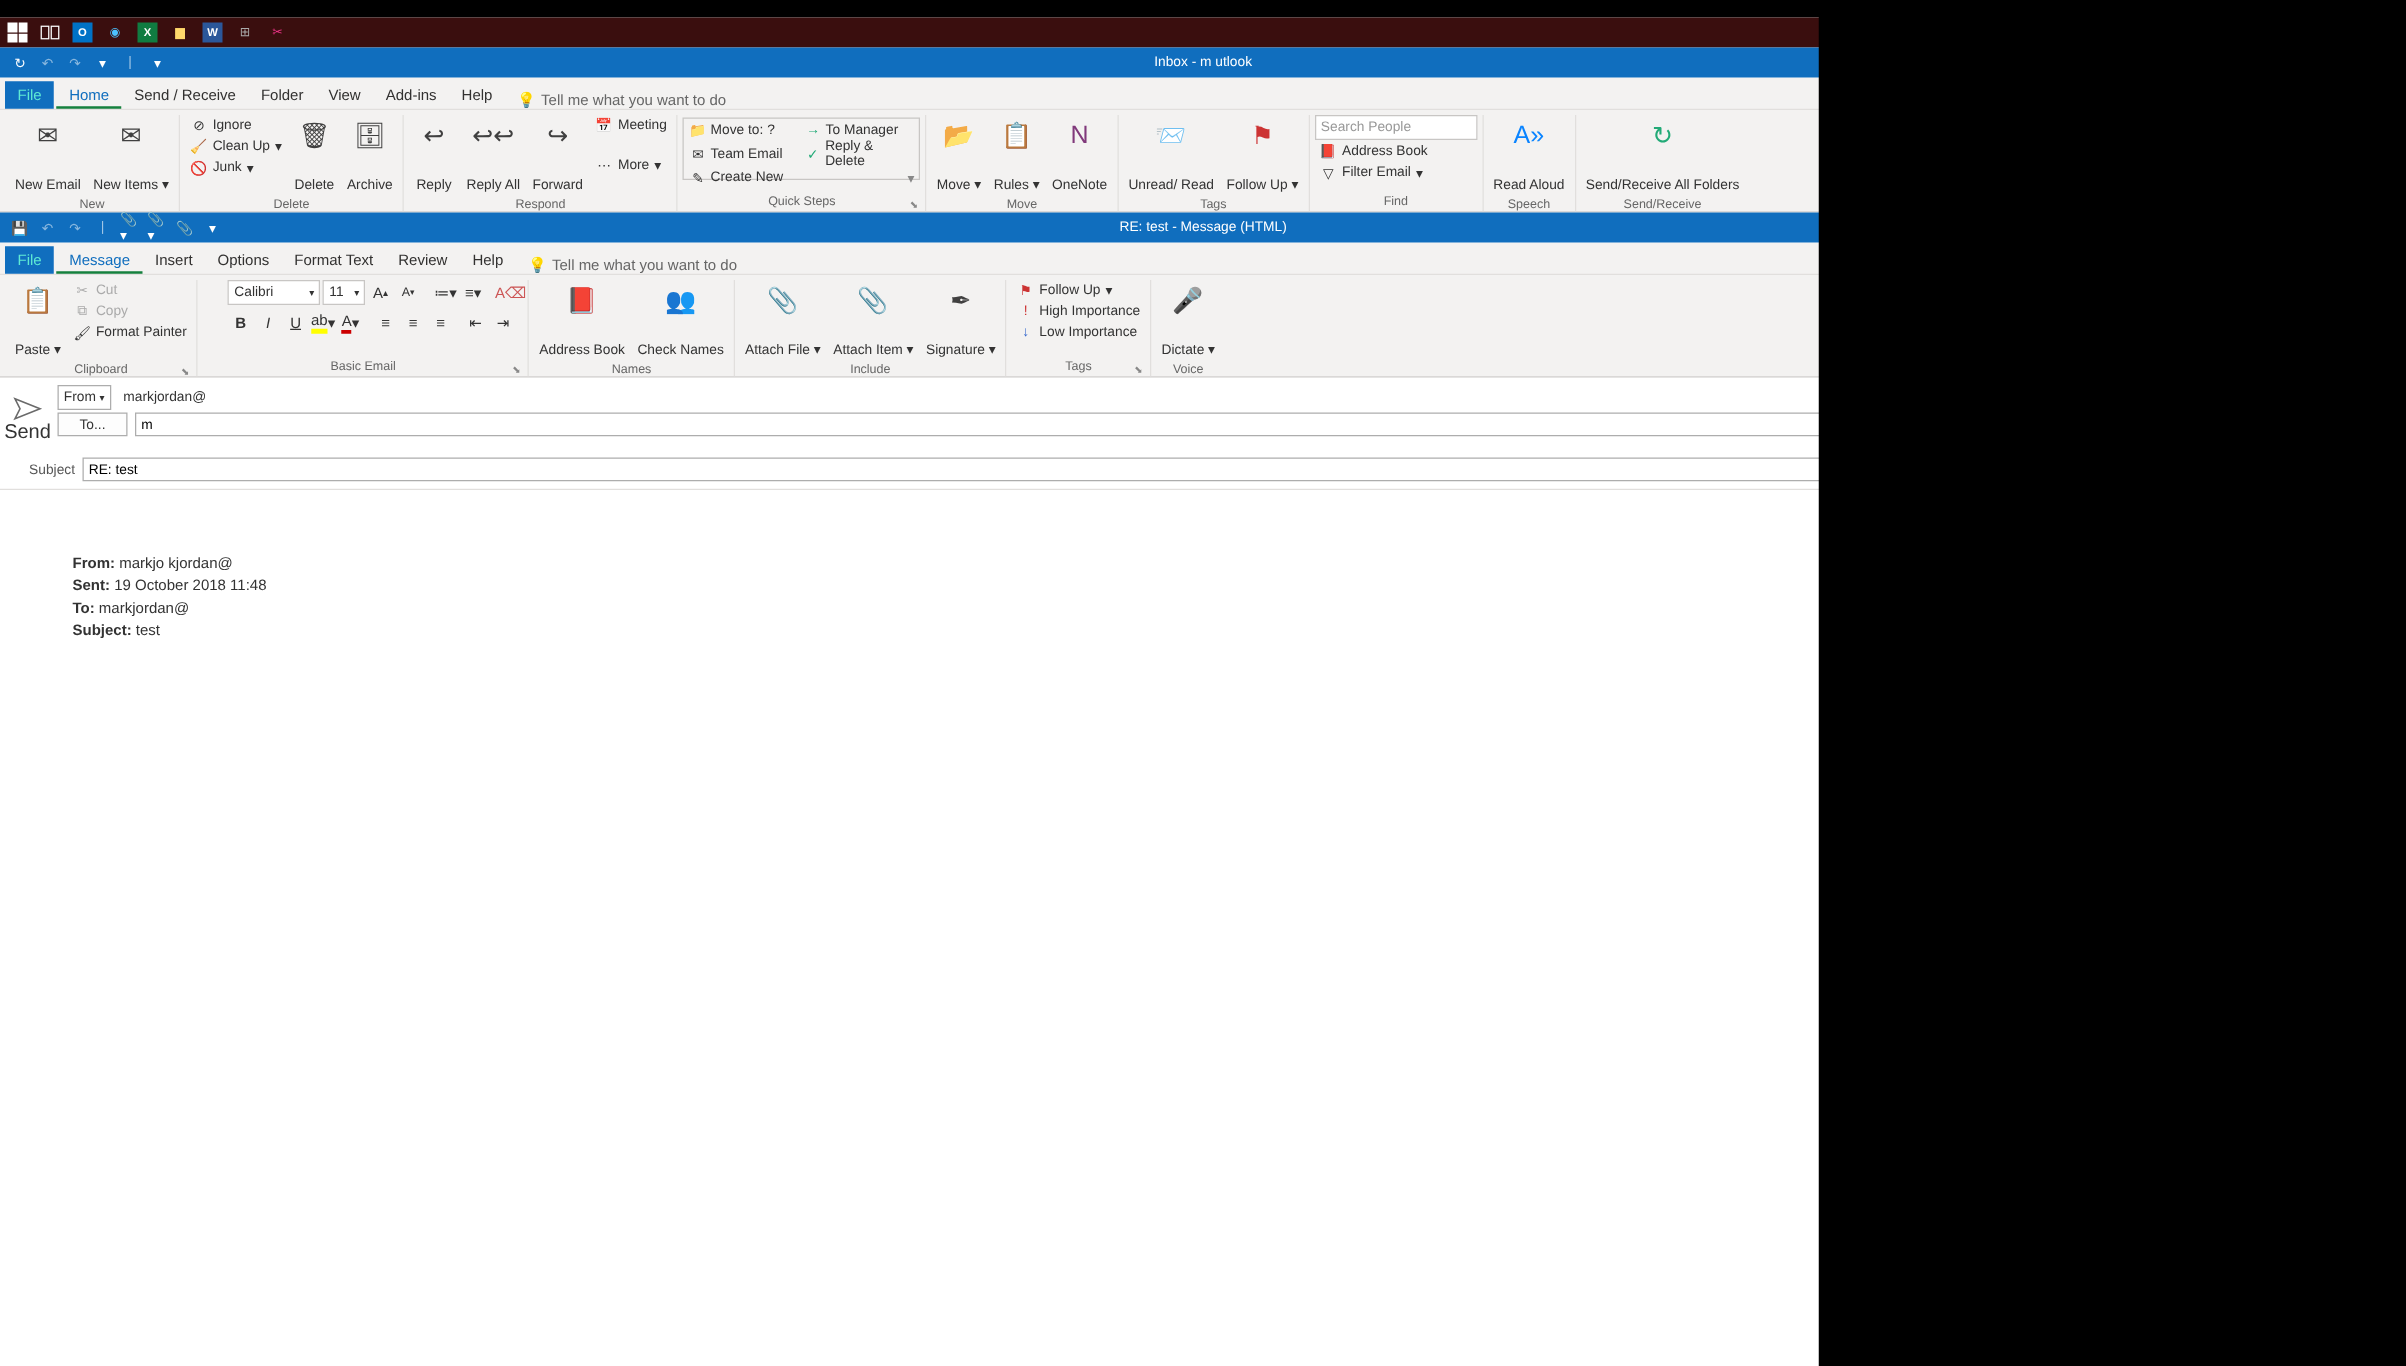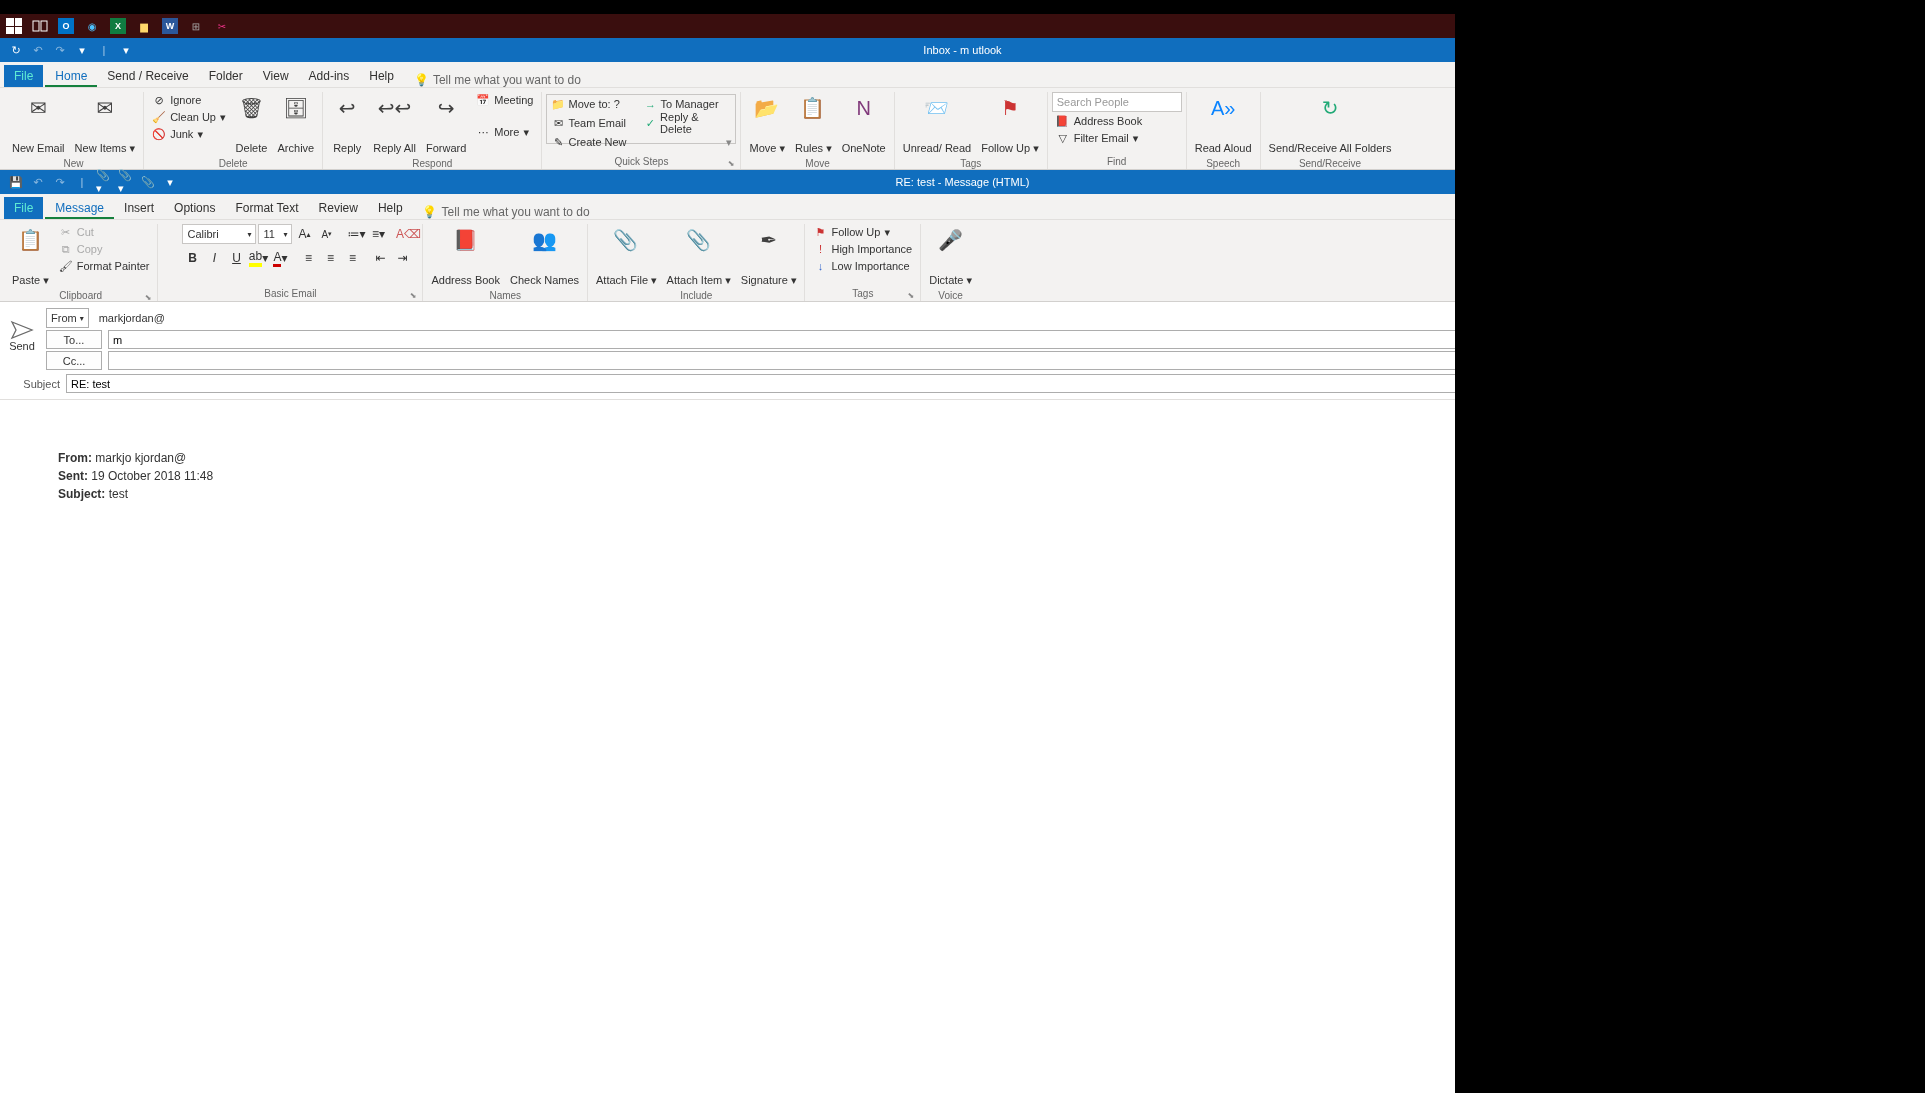--- a/index.html
+++ b/index.html
@@ -424,47 +424,44 @@
   </div>
   <div style="position:absolute;right:6px;top:6px;font-size:10px;color:#888;cursor:pointer;">⌃</div>
 </div>
 
 <div class="compose-header-area">
   <div style="display:flex;">
     <div class="send-btn">
       <svg width="24" height="20" viewBox="0 0 24 20">
           <path d="M2 2 L22 10 L2 18 L6 10 Z" fill="none" stroke="#6a6a6a" stroke-width="1.3"></path>
         </svg>
-      <span style="font-size:11px;text-decoration-color:#999;">Send</span>
+      <span style="font-size:16px;text-decoration-color:#999;">Send</span>
     </div>
     <div style="flex:1;">
       <div class="ch-row">
         <div class="from-combo">
             <span>From</span> 
             <span style="font-size:8px;">▾</span>
           </div>
         <div class="hdr-static">markjordan@</div>
       </div>
       <div class="ch-row">
         <div class="hdr-btn">To...</div>
         <input class="hdr-input" value="m" style="">
       </div>
-      <div class="ch-row">
-        <div class="hdr-btn">Cc...</div>
-        <input class="hdr-input" style="">
-      </div>
     </div>
   </div>
   <div class="ch-row" style="margin-top:2px;">
     <div class="hdr-lbl">Subject</div>
     <input class="hdr-input" value="RE: test" style="">
   </div>
 </div>
 
 <div class="body-area" contenteditable="true" style="">
   <p>&nbsp;</p>
     <p>&nbsp;</p>
   <p><b>From:</b><span> markjo                                              kjordan@</span></p>
   <p><b>Sent:</b><span> 19 October 2018 11:48</span></p>
+  <p><b>To:</b><span> markjordan@</span></p>
   <p><b>Subject:</b><span> test</span></p>
 </div>
 
 <div class="blackout-right"></div>
 
 </body></html>

